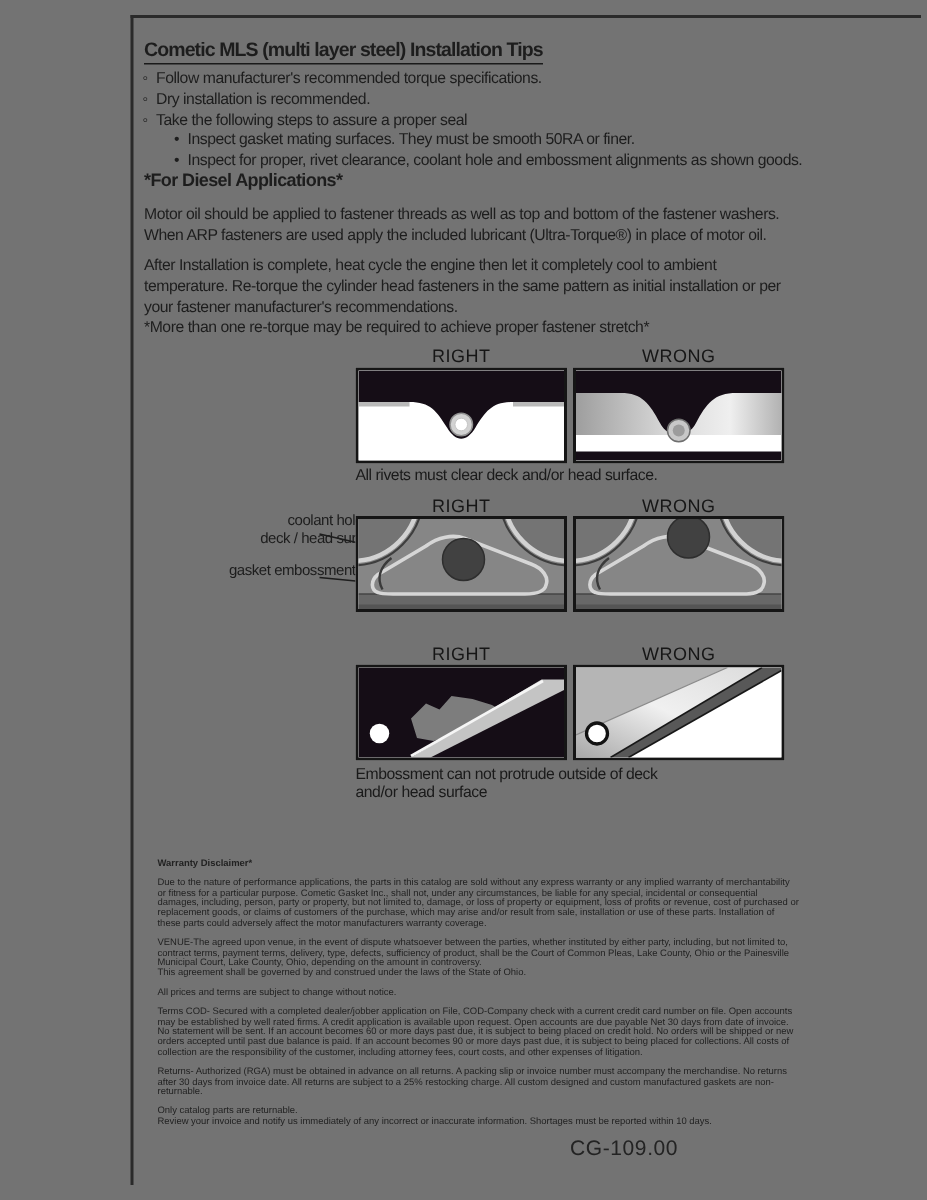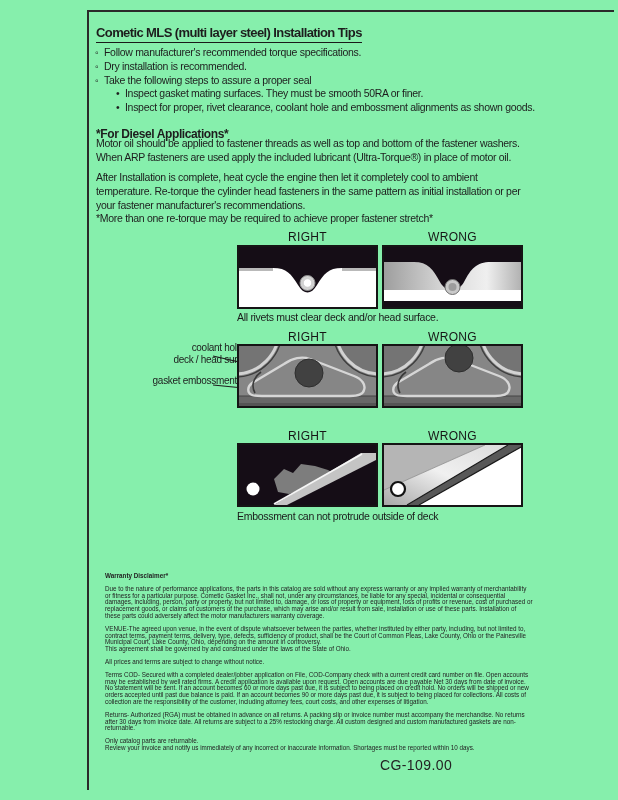--- a/index.html
+++ b/index.html
@@ -1,16 +1,16 @@
 <!DOCTYPE html>
 <html><head>
 <meta charset="utf-8">
 <style>
   html,body{margin:0;padding:0;background:#ffffff;}
-  .page{position:relative;width:618px;height:800px;background:#86efac;overflow:hidden;
+  .page{position:relative;width:618px;height:800px;background:#737373;overflow:hidden;
         font-family:"Liberation Sans","DejaVu Sans",sans-serif;color:#1d1d1d;}
   .frame-top{position:absolute;left:87px;top:10px;width:527px;height:1.5px;background:#2a2a2a;}
   .frame-left{position:absolute;left:87px;top:10px;width:1.5px;height:780px;background:#2a2a2a;}
 
   .title{position:absolute;left:96px;top:25px;font-size:13px;font-weight:bold;letter-spacing:-0.6px;
          padding-bottom:2px;border-bottom:1.8px solid #1a1a1a;white-space:nowrap;}
 
   .bullets{position:absolute;left:95px;top:46px;width:450px;font-size:10.5px;letter-spacing:-0.3px;}
   .b-row{display:flex;line-height:13.8px;}
   .b-row .mark{width:9px;flex:0 0 9px;text-align:left;}
@@ -59,21 +59,21 @@
     <div class="b-row sub">
       <span class="mark">•</span>
       <span>Inspect gasket mating surfaces.  They must be smooth 50RA or finer.</span>
     </div>
     <div class="b-row sub">
       <span class="mark">•</span>
       <span>Inspect for proper, rivet clearance, coolant hole and embossment alignments as shown goods.</span>
     </div>
   </div>
 
-  <div class="h2" style="top:127px;">*For Diesel Applications*</div>
+  <div class="h2" style="top:113px;">*For Diesel Applications*</div>
   <div class="para" style="top:170px;">After Installation is complete, heat cycle the engine then let it completely cool to ambient temperature. Re-torque the cylinder head fasteners in the same pattern as initial installation or per your fastener manufacturer's recommendations.</div>
   <div class="para" style="top:136px;">Motor oil should be applied to fastener threads as well as top and bottom of the fastener washers. When ARP fasteners are used apply the included lubricant (Ultra-Torque®) in place of motor oil.</div>
   <div class="para" style="top:211px;">*More than one re-torque may be required to achieve proper fastener stretch*</div>
 
   <div class="dlabel" style="left:237px;top:230px;">RIGHT</div>
   <div class="dlabel" style="left:382px;top:230px;">WRONG</div>
 
   <div class="dbox" style="left:237px;top:245px;">
     <svg viewBox="0 0 137 60">
       <rect x="0" y="0" width="137" height="60" fill="#ffffff"></rect>
@@ -176,20 +176,21 @@
       <polygon points="0,45 101,0 124,0 23,60 0,60" fill="url(#g-band3)"></polygon>
       <polygon points="23,60 124,0 137,0 137,2 35,60" fill="#585858"></polygon>
       <line x1="101" y1="0" x2="0" y2="45" stroke="#8a8a8a" stroke-width="0.8"></line>
       <line x1="124" y1="0" x2="23" y2="60" stroke="#181818" stroke-width="1.1"></line>
       <line x1="137" y1="2" x2="35" y2="60" stroke="#181818" stroke-width="1.1"></line>
       <circle cx="14" cy="44" r="7" fill="#ffffff" stroke="#121212" stroke-width="2.2"></circle>
     </svg>
   </div>
   <div class="cap" style="left:237px;top:510px;">
     <div>Embossment can not protrude outside of deck</div>
+    <div>and/or head surface</div>
   </div>
 
   <div class="fineprint">
     <div class="fp-h">Warranty Disclaimer*</div>
     <p>Due to the nature of performance applications, the parts in this catalog are sold without any express warranty or any implied warranty of merchantability or fitness for a particular purpose.  Cometic Gasket Inc., shall not, under any circumstances, be liable for any special, incidental or consequential damages, including, person, party or property, but not limited to, damage, or loss of property or equipment, loss of profits or revenue, cost of purchased or replacement goods, or claims of customers of the purchase, which may arise and/or result from sale, installation or use of these parts.  Installation of these parts could adversely affect the motor manufacturers warranty coverage.</p>
     <p class="tight">VENUE-The agreed upon venue, in the event of dispute whatsoever between the parties, whether instituted by either party, including, but not limited to, contract terms, payment terms, delivery, type, defects, sufficiency of product, shall be the Court of Common Pleas, Lake County, Ohio or the Painesville Municipal Court, Lake County, Ohio, depending on the amount in controversy.</p>
     <p>This agreement shall be governed by and construed under the laws of the State of Ohio.</p>
     <p>All prices and terms are subject to change without notice.</p>
     <p>Terms COD- Secured with a completed dealer/jobber application on File, COD-Company check with a current credit card number on file.  Open accounts may be established by well rated firms.  A credit application is available upon request.  Open accounts are due payable Net 30 days from date of invoice.  No statement will be sent.  If an account becomes 60 or more days past due, it is subject to being placed on credit hold.  No orders will be shipped or new orders accepted until past due balance is paid.  If an account becomes 90 or more days past due, it is subject to being placed for collections.  All costs of collection are the responsibility of the customer, including attorney fees, court costs, and other expenses of litigation.</p>
     <p>Returns- Authorized (RGA) must be obtained in advance on all returns.  A packing slip or invoice number must accompany the merchandise.  No returns after 30 days from invoice date.  All returns are subject to a 25% restocking charge.  All custom designed and custom manufactured gaskets are non-returnable.</p>

